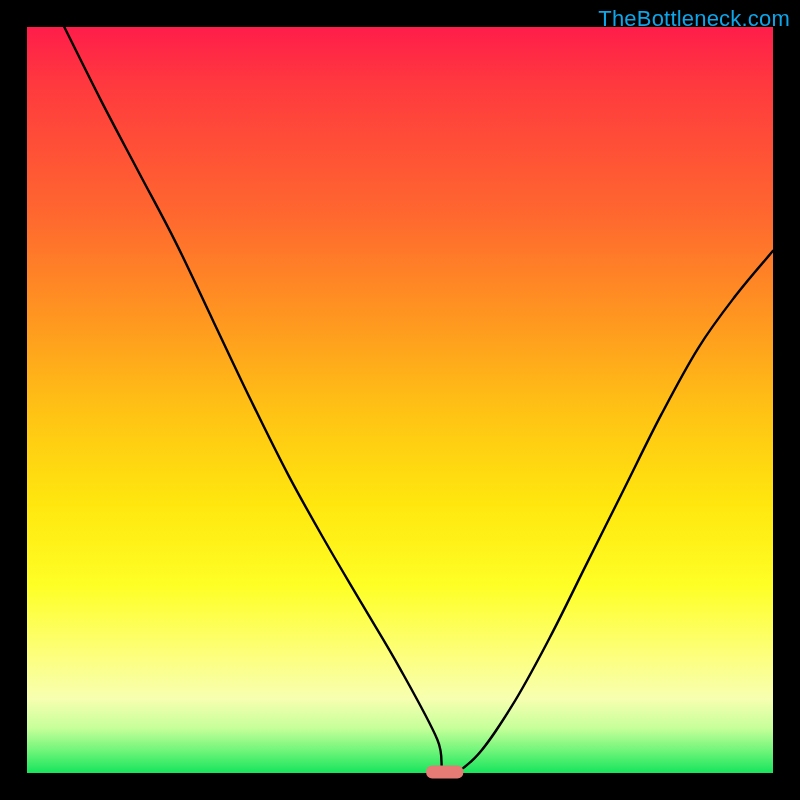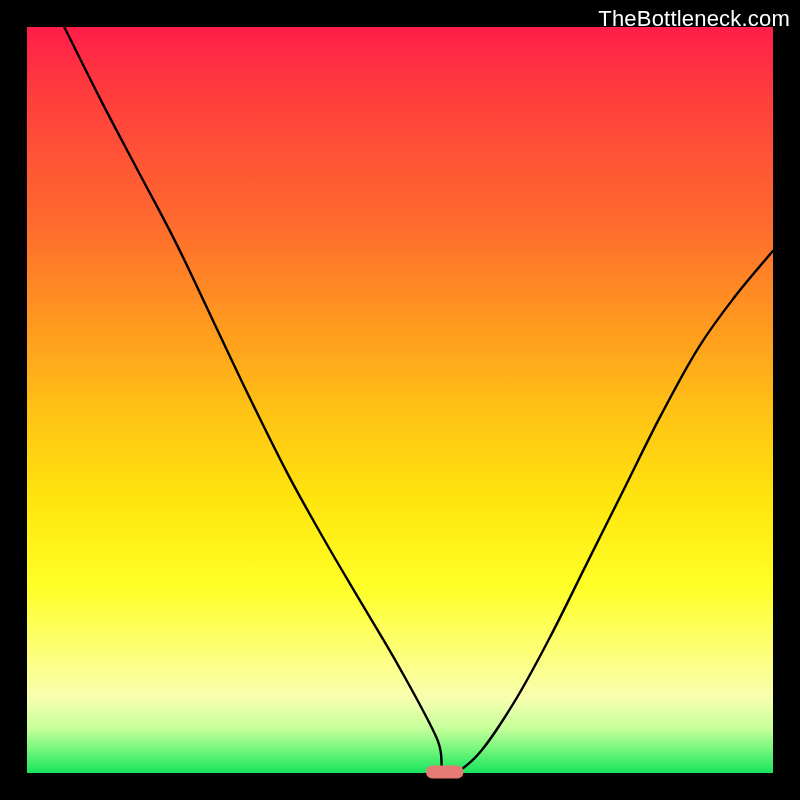--- a/index.html
+++ b/index.html
@@ -39,21 +39,21 @@
       #f7ffb0 90%,
       #c6ff9a 94%,
       #70f57a 97%,
       #16e45c 100%
     );
   }
   .watermark {
     position: absolute;
     top: 6px;
     right: 10px;
-    color: #ffffff;
+    color: #0ea5e9;
     font-size: 22px;
     letter-spacing: 0.2px;
     font-weight: 400;
   }
   .curve-svg {
     position: absolute;
     left: 0;
     top: 0;
     width: 746px;
     height: 746px;

